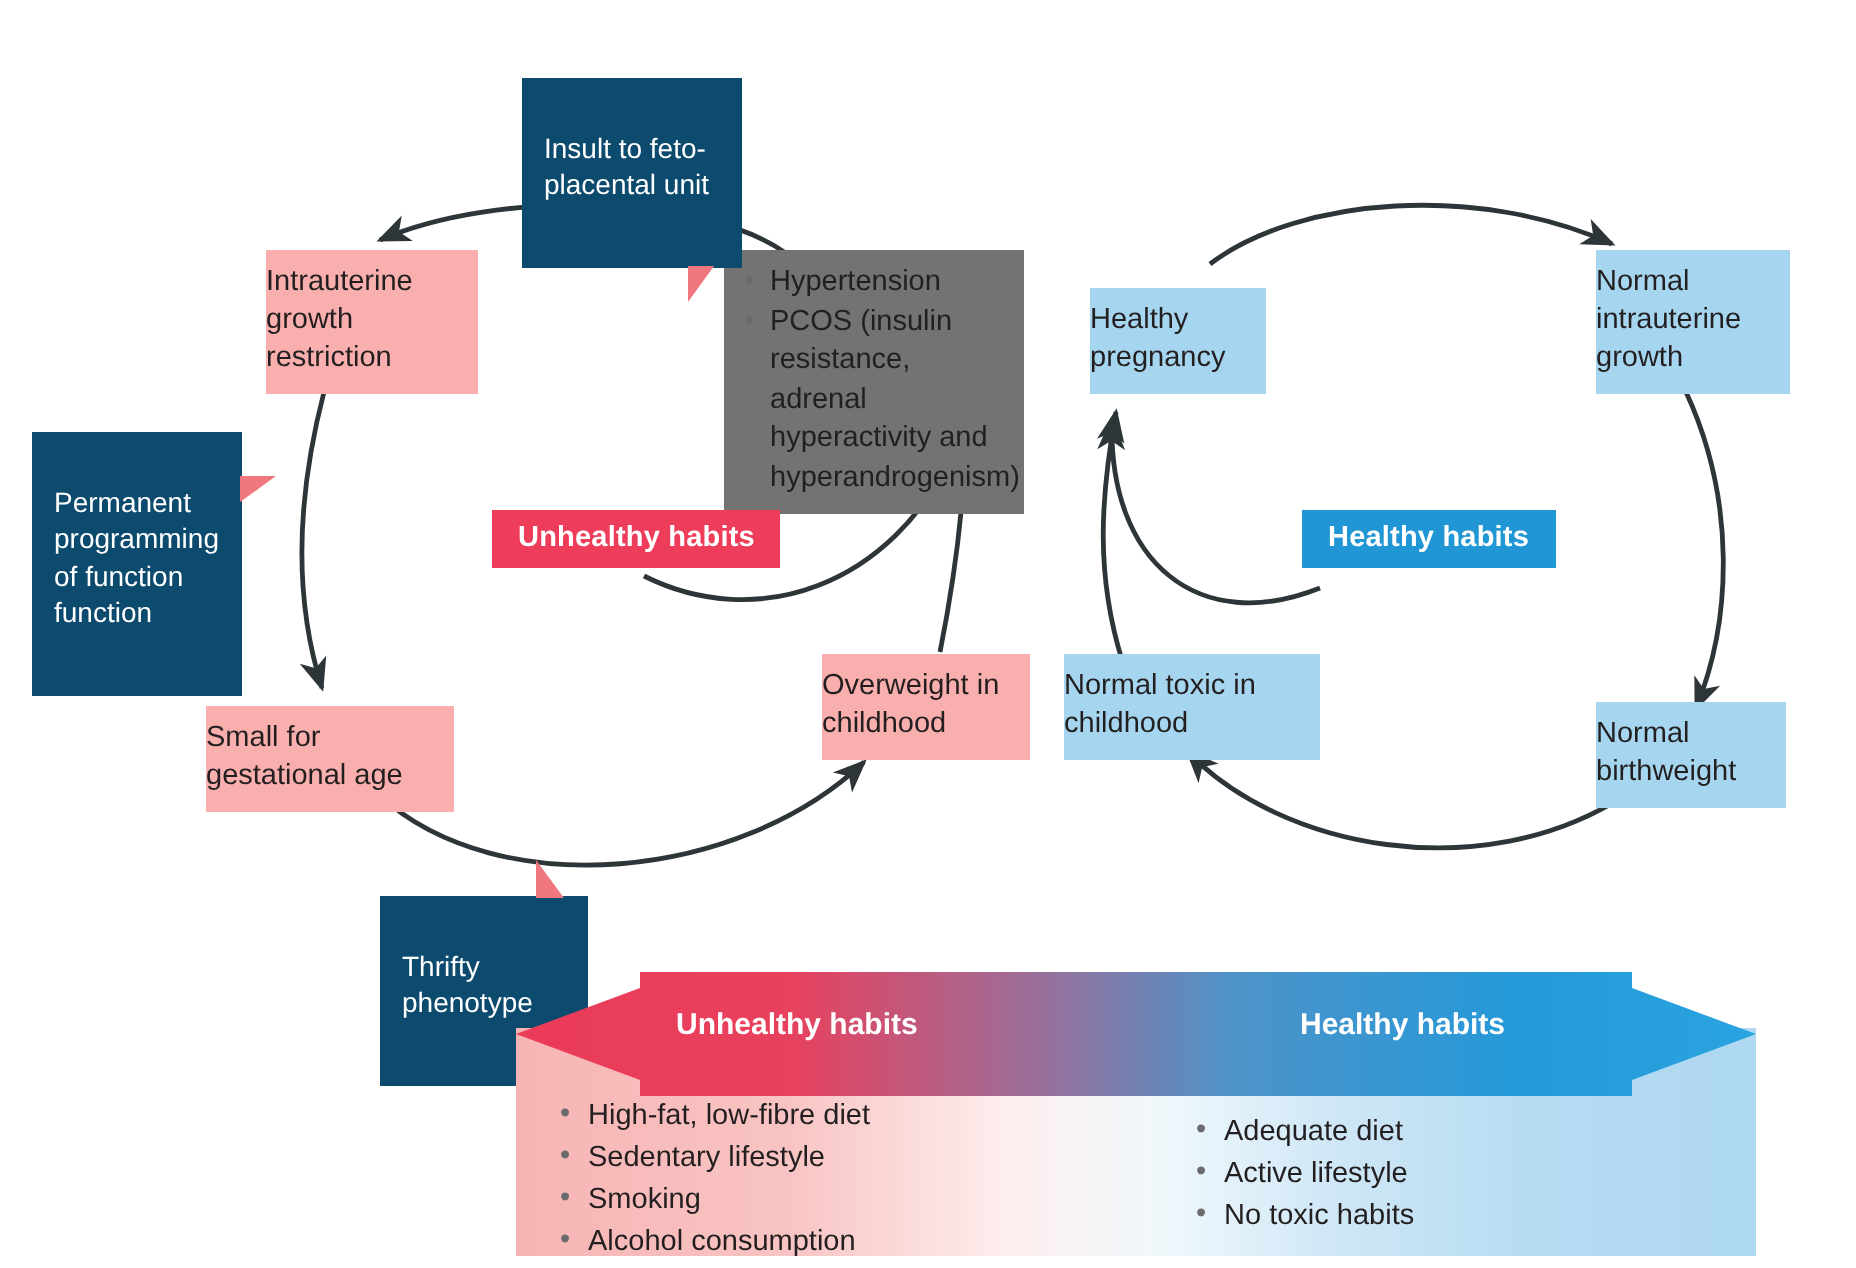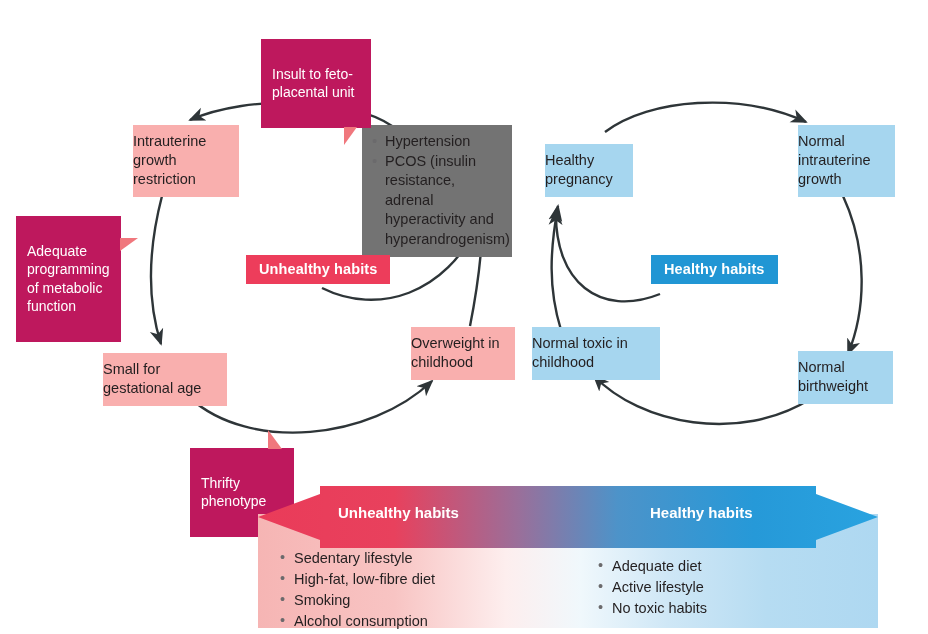--- a/index.html
+++ b/index.html
@@ -72,25 +72,25 @@
     color: #ffffff;
     padding: 6px 13px 7px 13px;
     letter-spacing: 0.1px;
   }
   .badge.red { background: #ed3d5b; }
   .badge.blue { background: #2196d4; }
 
   .callout {
     position: absolute;
     box-sizing: border-box;
-    background: #be185d;
+    background: #0c4a6e;
     color: #ffffff;
     font-size: 14px;
     line-height: 18.5px;
-    padding: 7px 10px 8px 11px;
+    padding: 7px 10px 14px 11px;
     white-space: pre-line;
   }
   .callout .tail {
     position: absolute;
     width: 0;
     height: 0;
   }
   
   .tail-down-right {
     right: 14px;
@@ -211,21 +211,21 @@
   <div class="node pink" style="left:411px; top:327px; width:104px;">Overweight in childhood</div>
 
   <div class="badge red" style="left:246px; top:255px;">Unhealthy habits</div>
 
   <div class="callout" style="left:261px; top:39px; width:110px;">
     <span>Insult to feto-placental unit</span>
     <span class="tail tail-down-right"></span>
   </div>
 
   <div class="callout" style="left:16px; top:216px; width:105px;">
-    <span>Adequate programming of metabolic function</span>
+    <span>Permanent programming of function function</span>
     <span class="tail tail-right"></span>
   </div>
 
   <div class="callout" style="left:190px; top:448px; width:104px;">
     <span>Thrifty phenotype</span>
     <span class="tail tail-up-right"></span>
   </div>
 
   <div class="node blue" style="left:545px; top:144px; width:88px;">Healthy pregnancy</div>
 
@@ -252,22 +252,22 @@
         </linearGradient>
       </defs>
       <path d="M 62,8 L 62,0 L 558,0 L 558,8 L 620,31 L 558,54 L 558,62 L 62,62 L 62,54 L 0,31 Z" fill="url(#habgrad)"></path>
     </svg>
 
     <div class="habit-title" id="unhealthy-title">Unhealthy habits</div>
     <div class="habit-title" id="healthy-title">Healthy habits</div>
 
     <div class="habit-list" id="unhealthy-list">
       <ul>
+        <li>High-fat, low-fibre diet</li>
         <li>Sedentary lifestyle</li>
-        <li>High-fat, low-fibre diet</li>
         <li>Smoking</li>
         <li>Alcohol consumption</li>
       </ul>
     </div>
 
     <div class="habit-list" id="healthy-list">
       <ul>
         <li>Adequate diet</li>
         <li>Active lifestyle</li>
         <li>No toxic habits</li>

